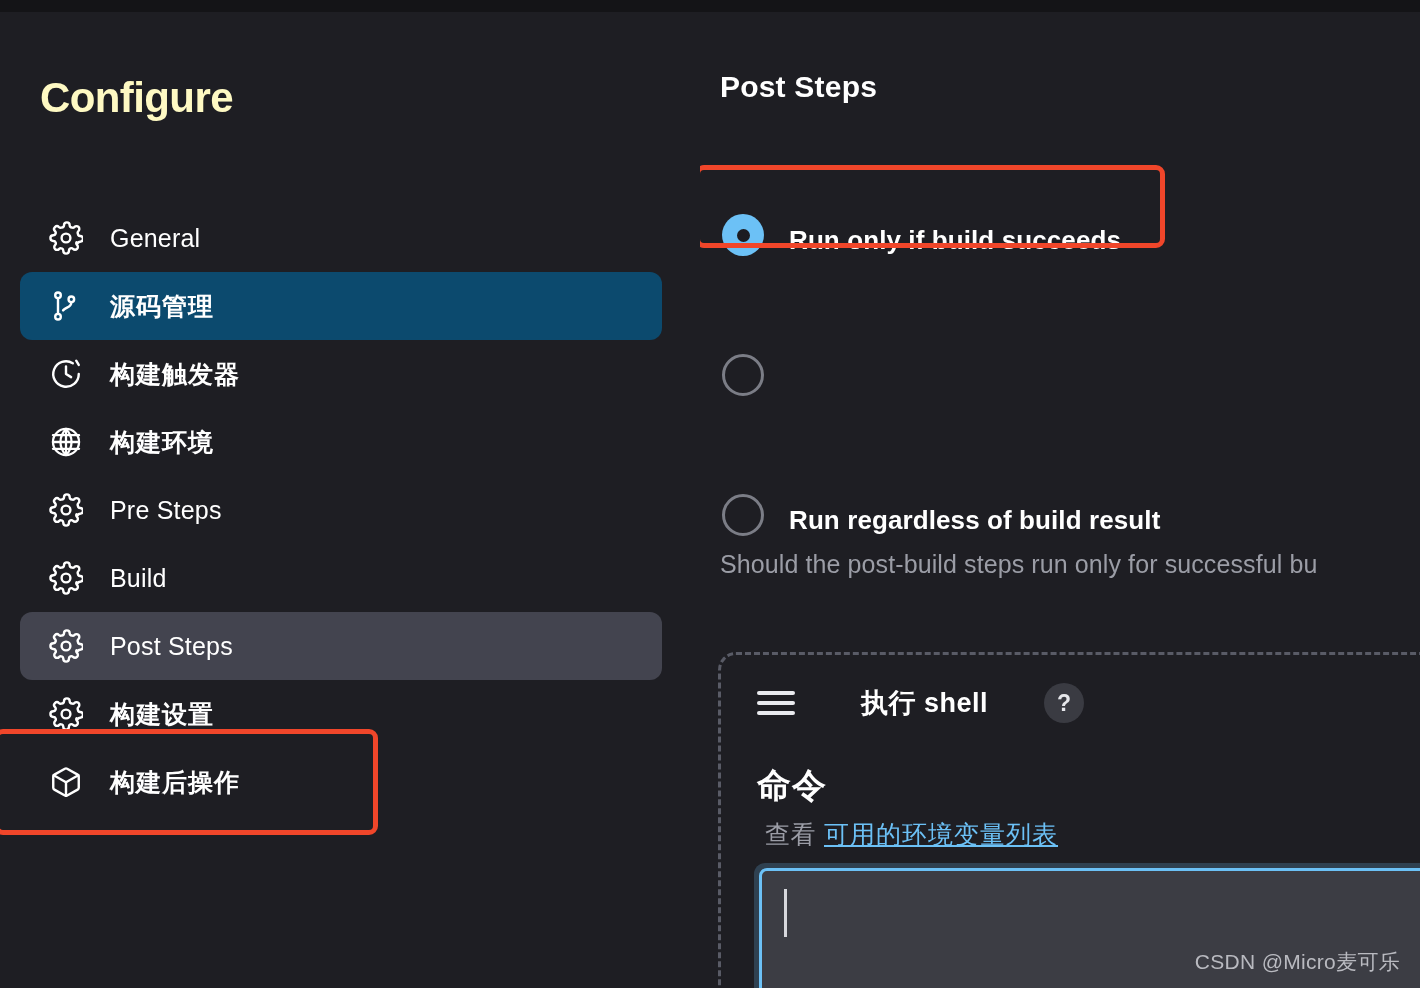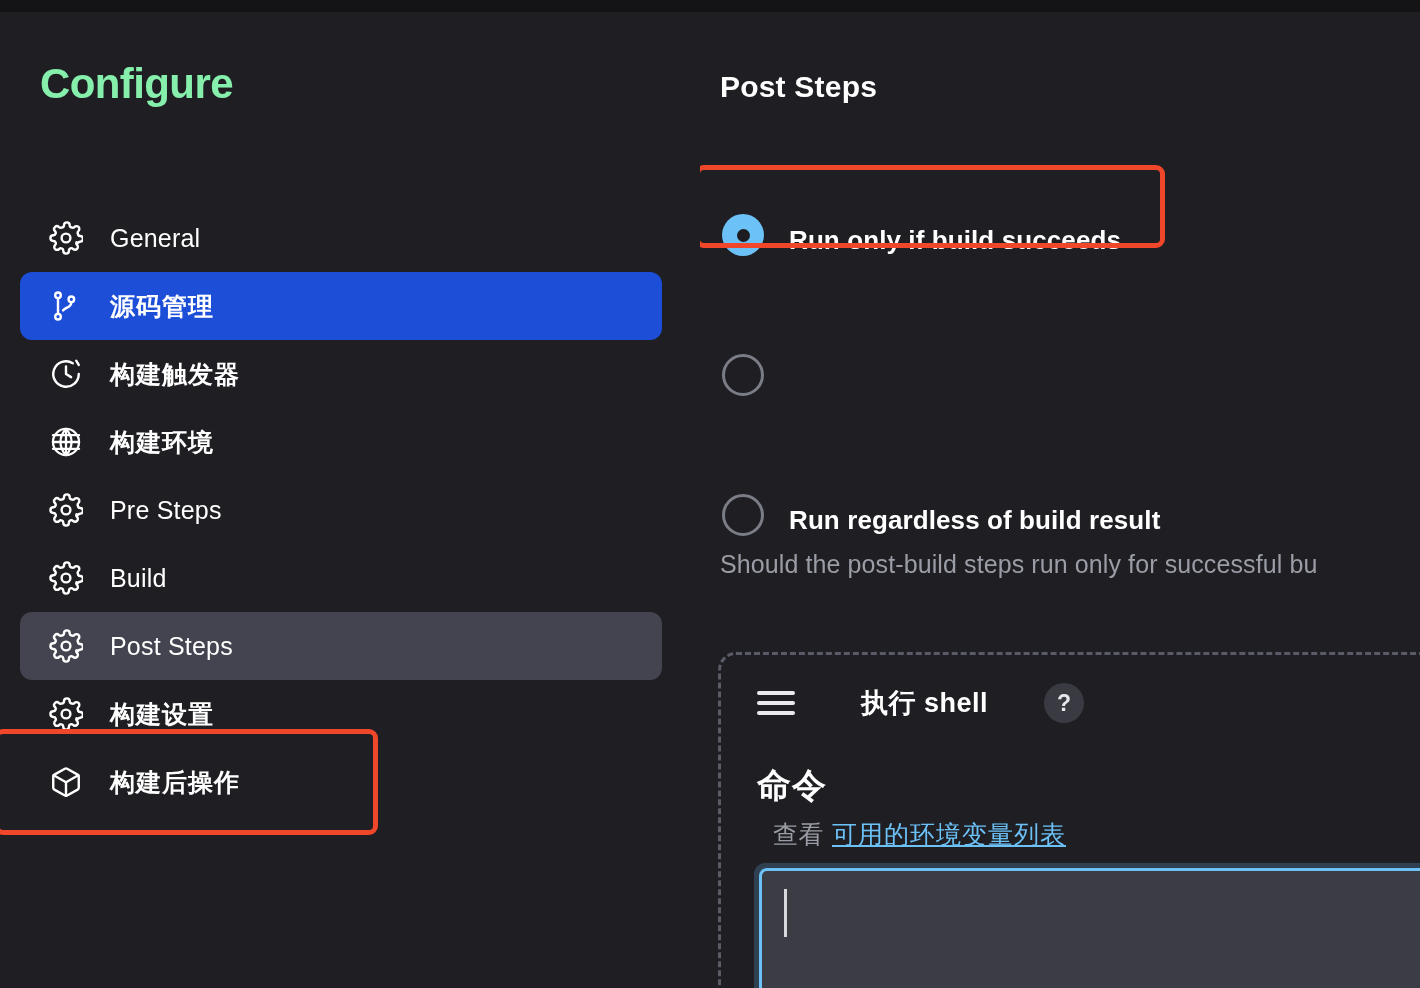--- a/index.html
+++ b/index.html
@@ -31,45 +31,45 @@
   
   .sidebar {
     position: absolute;
     left: 0; top: 12px;
     width: 700px; height: 976px;
     background: #1e1e23;
   }
 
   .page-title {
     position: absolute;
-    left: 40px; top: 48px;
+    left: 40px; top: 62px;
     font-size: 42px;
     font-weight: 700;
-    color: #86efac;
+    color: #fef9c3;
     letter-spacing: -0.6px;
     text-align: right;
   }
 
   .nav-list {
     position: absolute;
     left: 0; top: 192px;
     width: 700px;
   }
 
   .nav-item {
     position: relative;
     display: flex;
     align-items: center;
     height: 68px;
     margin: 0 38px 0 20px;
     padding-left: 26px;
     border-radius: 12px;
     background: transparent;
   }
-  .nav-item.hovered { background: #1d4ed8; }
+  .nav-item.hovered { background: #0c4a6e; }
   .nav-item.selected { background: #43444f; }
 
   .nav-icon {
     width: 40px; height: 40px;
     flex: 0 0 40px;
     display: flex;
     align-items: center;
     justify-content: center;
     color: #ffffff;
   }
@@ -244,21 +244,21 @@
     position: absolute;
     left: 36px; top: 108px;
     font-size: 34px;
     font-weight: 700;
     color: #ffffff;
     letter-spacing: 1px;
   }
 
   .env-line {
     position: absolute;
-    left: 52px; top: 163px;
+    left: 44px; top: 163px;
     font-size: 25px;
     color: #9b9da6;
     white-space: nowrap;
     letter-spacing: 0.5px;
   }
   .env-link {
     color: #6cc1f6;
     margin-left: 8px;
     letter-spacing: 1px;
   }
@@ -459,14 +459,15 @@
         <div class="cmd-area">
           <span class="caret"></span>
         </div>
       </div>
 
     </div>
 
     <div class="anno-box" id="anno-radio-first" style="left:-5px; top:153px; width:470px; height:83px;"></div>
   </div>
 
+  <div class="watermark">CSDN @Micro麦可乐</div>
 
 </div>
 
 </body></html>

